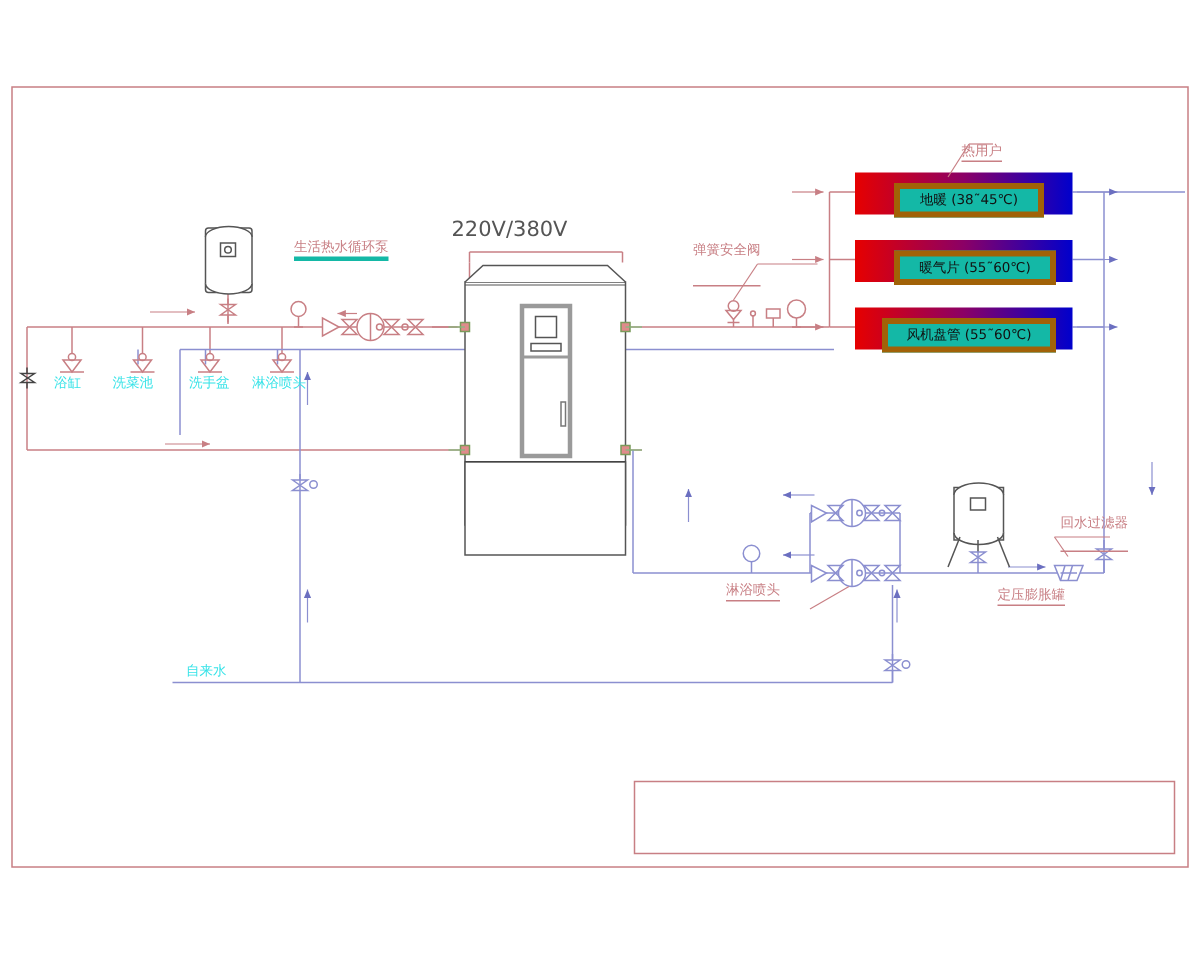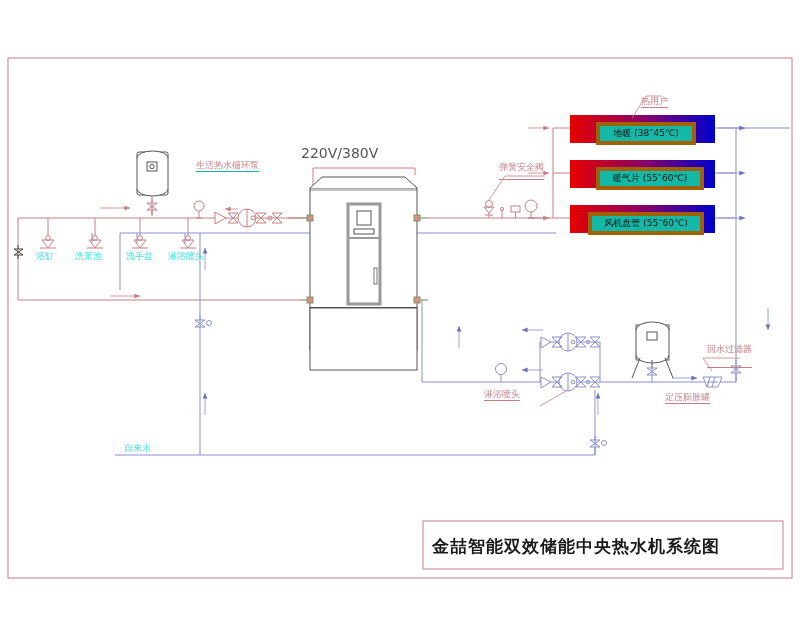--- a/index.html
+++ b/index.html
@@ -301,35 +301,34 @@
       <line x1="595" y1="447" x2="595" y2="455"></line>
     </g>
 
   </svg>
 
   <div class="lbl lbl-cyan" style="left:36px;top:252px;">浴缸</div>
   <div class="lbl lbl-cyan" style="left:75px;top:252px;">洗菜池</div>
   <div class="lbl lbl-cyan" style="left:126px;top:252px;">洗手盆</div>
   <div class="lbl lbl-cyan" style="left:168px;top:252px;">淋浴喷头</div>
 
-  <div class="lbl lbl-red" style="left:196px;top:161px;border-bottom:1px solid #14b8a6;padding-bottom:1px;">生活热水循环泵</div>
+  <div class="lbl lbl-red" style="left:196px;top:161px;border-bottom:3px solid #14b8a6;padding-bottom:1px;">生活热水循环泵</div>
 
   <div class="lbl lbl-dark" style="left:301px;top:146px;font-size:14px;color:#555;">220V/380V</div>
 
-  <div class="lbl lbl-red" style="left:499px;top:163px;border-bottom:1px solid #c87f84;padding-bottom:7px;">弹簧安全阀</div>
+  <div class="lbl lbl-red" style="left:462px;top:163px;border-bottom:1px solid #c87f84;padding-bottom:18px;">弹簧安全阀</div>
 
   <div class="lbl lbl-red" style="left:641px;top:85px;border-bottom:1px solid #c87f84;padding-bottom:1px;margin-top:12px;">热用户</div>
 
   <div class="panel-inner" style="left:596px;top:122px;width:92px;height:15px;">地暖 (38˜45℃)</div>
   <div class="panel-inner" style="left:596px;top:167px;width:100px;height:15px;">暖气片 (55˜60℃)</div>
   <div class="panel-inner" style="left:588px;top:212px;width:108px;height:15px;">风机盘管 (55˜60℃)</div>
 
   <div class="lbl lbl-red" style="left:484px;top:390px;border-bottom:1px solid #c87f84;padding-bottom:1px;">淋浴喷头</div>
 
   <div class="lbl lbl-red" style="left:665px;top:393px;border-bottom:1px solid #c87f84;padding-bottom:1px;">定压膨胀罐</div>
 
   <div class="lbl lbl-red" style="left:707px;top:345px;border-bottom:1px solid #c87f84;padding-bottom:13px;">回水过滤器</div>
 
   <div class="lbl lbl-cyan" style="left:124px;top:444px;">自来水</div>
 
-  <div class="title" style="left:432px;top:535px;">金喆智能双效储能中央热水机系统图</div>
 
 </div>
 
 </body></html>

